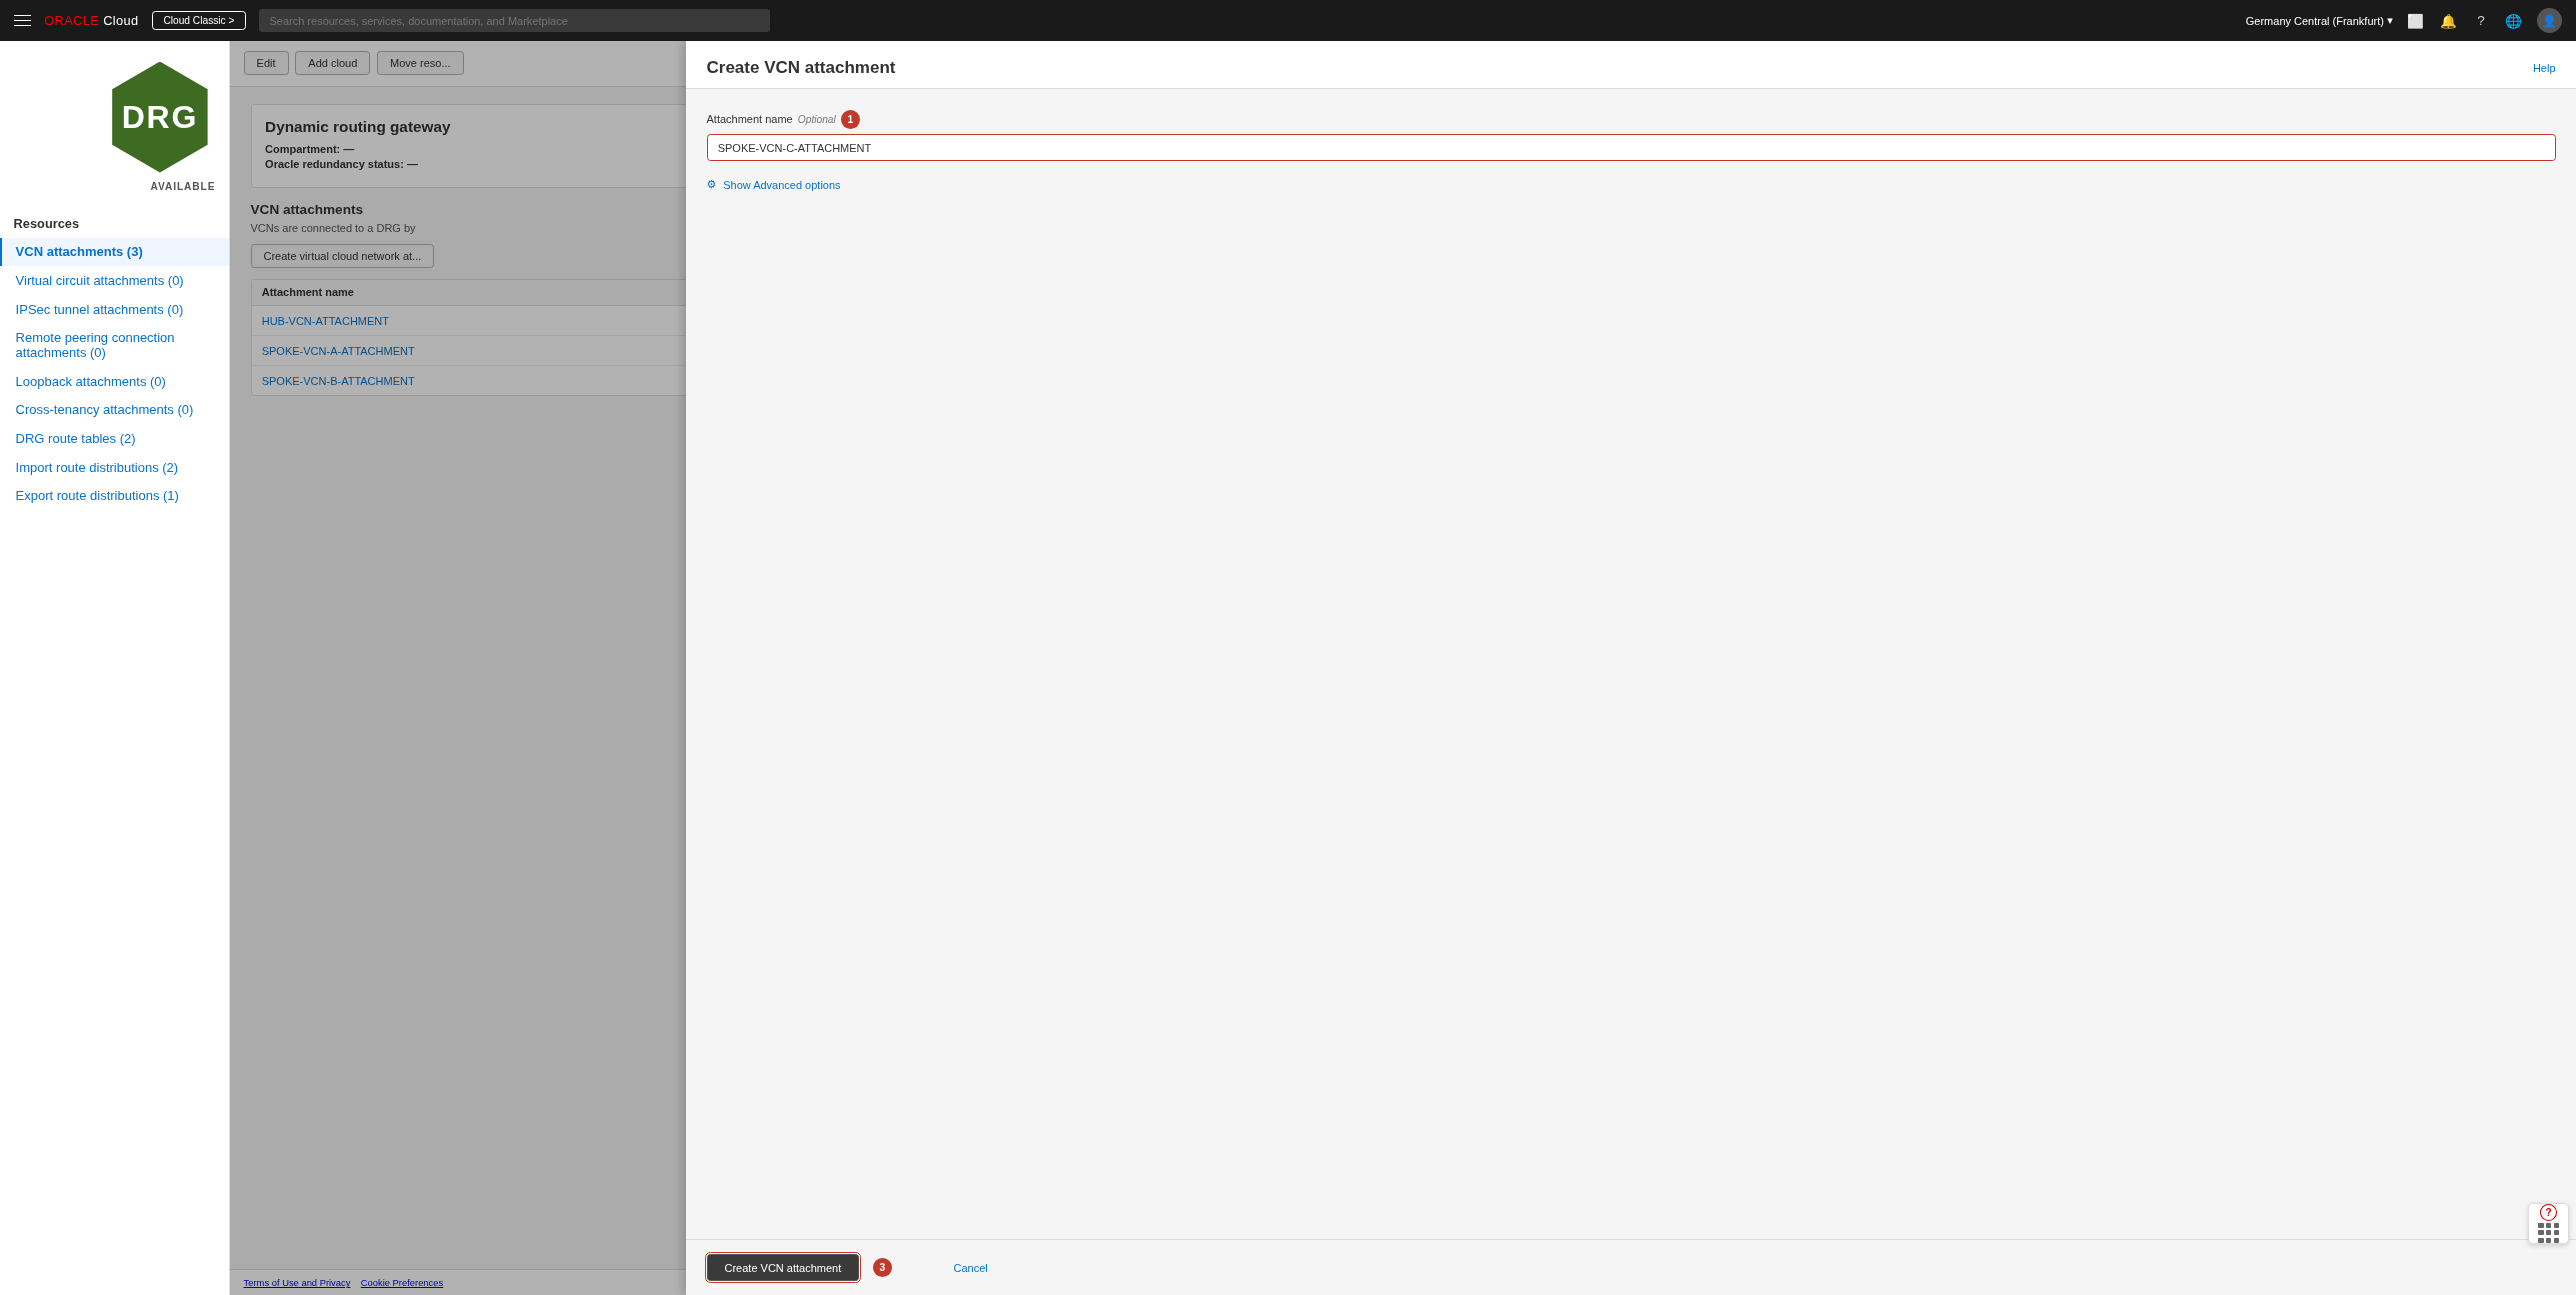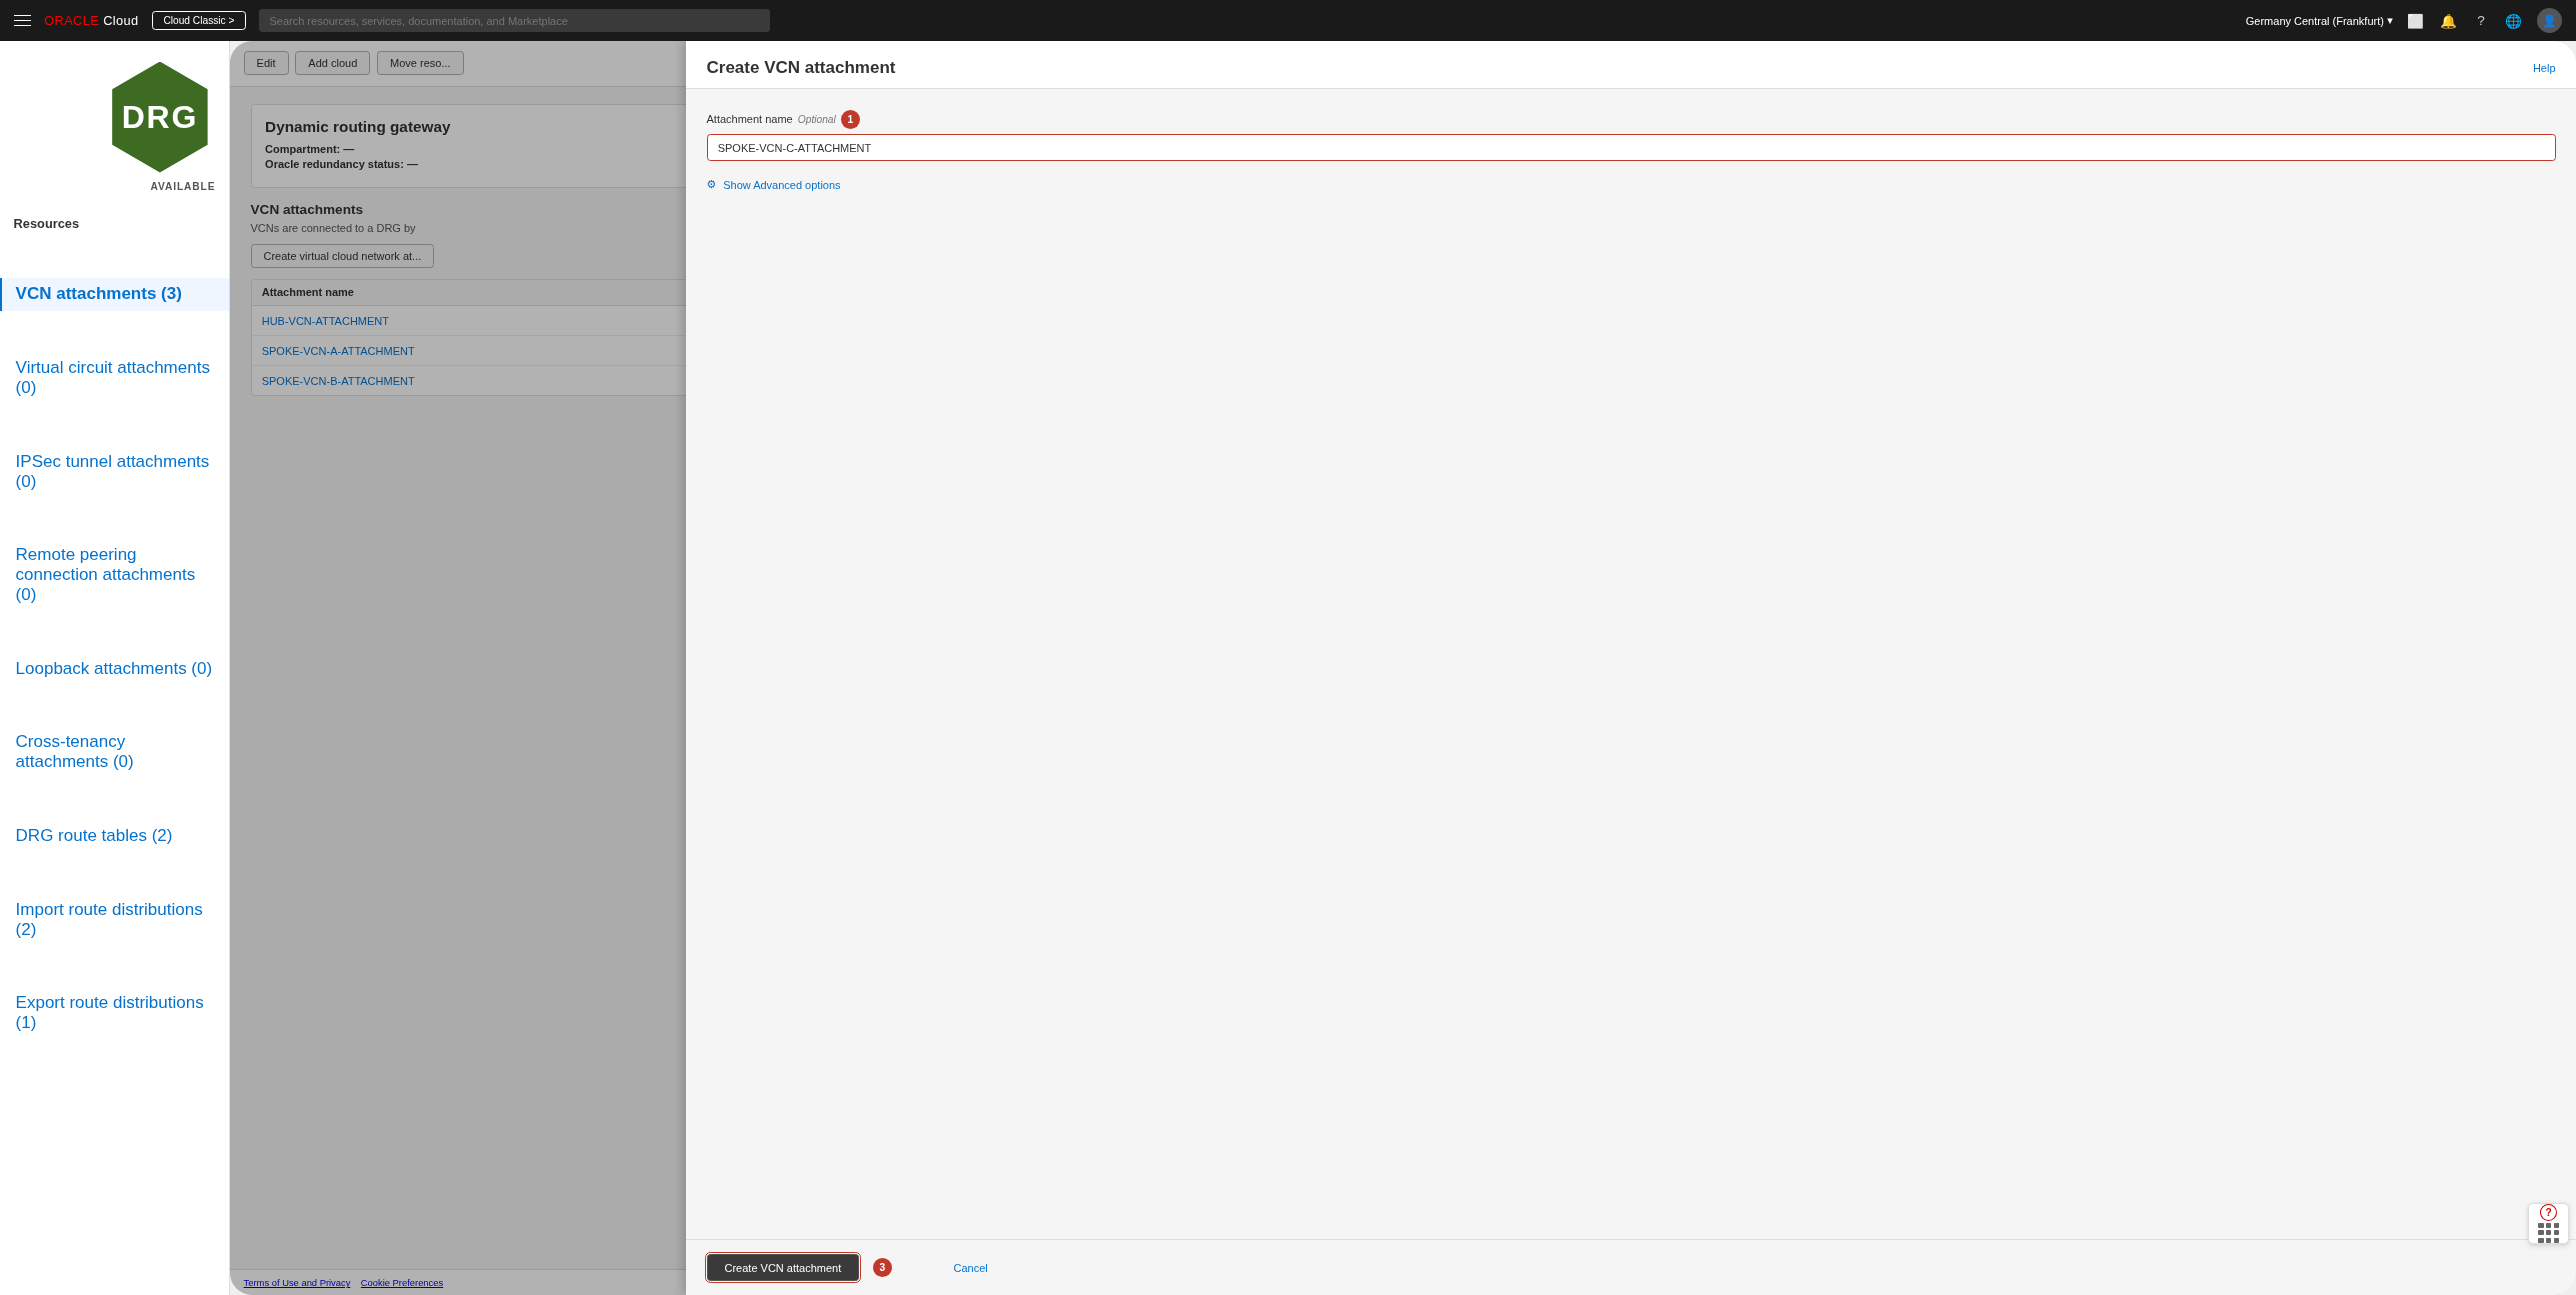--- a/index.html
+++ b/index.html
@@ -37,28 +37,27 @@
     .drg-icon-area { display: flex; flex-direction: column; align-items: flex-end; padding: 20.5px 13.6px 13.6px; }
     .drg-hexagon {
       width: 111px; height: 111px; background: #3d6b21;
       clip-path: polygon(50% 0%, 93% 25%, 93% 75%, 50% 100%, 7% 75%, 7% 25%);
       display: flex; align-items: center; justify-content: center;
       font-size: 32px; font-weight: 700; color: #fff; letter-spacing: 1.7px;
     }
     .available-badge { margin-top: 8.5px; font-size: 10.2px; color: #555; font-weight: 600; letter-spacing: 0.9px; }
     .resources-header { padding: 10.2px 13.6px 6.8px; font-size: 12.8px; font-weight: 600; color: #333; }
     .sidebar-item {
-      padding: 6.8px 13.6px; font-size: 17px; color: #0572ce; cursor: pointer;
+      padding: 6.8px 13.6px; font-size: 13px; color: #0572ce; cursor: pointer;
       border-left: 2.6px solid transparent;
-      margin-top: 40px;
     }
     .sidebar-item.active { border-left: 2.6px solid #0572ce; color: #0572ce; font-weight: 600; background: #f0f6ff; }
 
     
-    .content-area { flex: 1; display: flex; flex-direction: column; overflow: hidden; position: relative; border-radius: 22px; }
+    .content-area { flex: 1; display: flex; flex-direction: column; overflow: hidden; position: relative; }
 
     
     .toolbar { display: flex; align-items: center; gap: 6.8px; padding: 10.2px 13.6px; background: #fff; border-bottom: 0.9px solid #ddd; }
     .toolbar-btn {
       padding: 5.1px 12px; border: 0.9px solid #b0b0b0; background: #f5f5f5;
       border-radius: 3.4px; font-size: 11px; cursor: pointer; color: #333;
     }
 
     
     .page-content { flex: 1; padding: 17px 20.5px; overflow-y: auto; background: #f5f5f5; }

